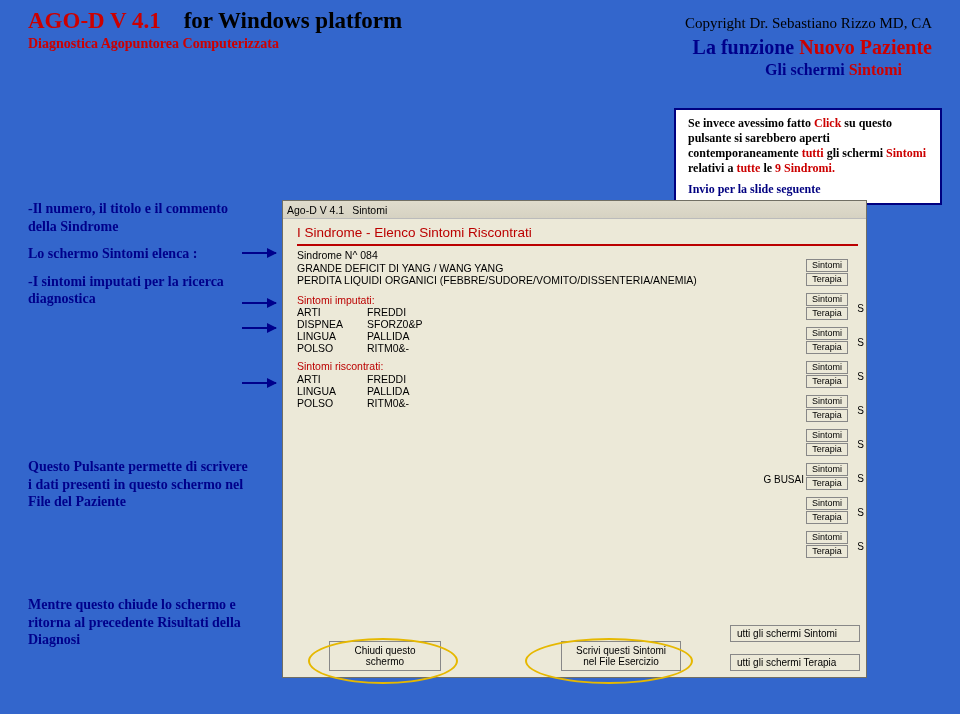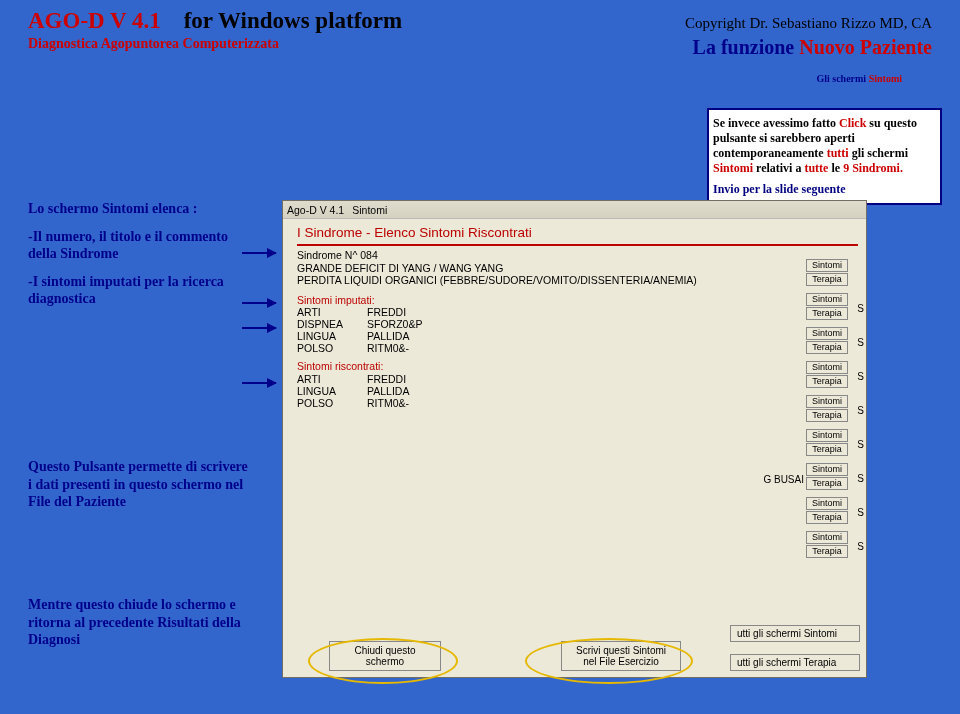--- a/index.html
+++ b/index.html
@@ -15,42 +15,42 @@
   .title-row { display: flex; justify-content: space-between; align-items: baseline; }
   .title-left { font-size: 23px; font-weight: bold; }
   .title-ago { color: #cc0000; }
   .title-win { color: #000000; }
   .copyright { font-size: 15px; color: #000; }
   .subtitle-row { display: flex; justify-content: space-between; margin-top: 2px; }
   .subtitle { font-size: 14px; font-weight: bold; color: #cc0000; }
   .funz { font-size: 20px; font-weight: bold; text-align: right; }
   .funz-b { color: #00008b; }
   .funz-r { color: #cc0000; }
-  .gli { font-size: 10px; font-weight: bold; text-align: right; margin-right: 30px; margin-top: 14px; }
+  .gli { font-size: 16px; font-weight: bold; text-align: right; margin-right: 30px; margin-top: 2px; }
   .gli-b { color: #00008b; }
   .gli-r { color: #cc0000; }
 
   .left-col {
     position: absolute;
     left: 28px;
     width: 225px;
     color: #00008b;
     font-size: 14px;
     font-weight: bold;
     line-height: 1.25;
   }
   .left-col p { margin-bottom: 10px; }
   .callout-box {
     position: absolute;
     right: 18px;
     top: 108px;
-    width: 235px;
+    width: 268px;
     border: 2.5px solid #000080;
     background: #fff;
-    padding: 6px 4px;
+    padding: 6px 12px;
     font-size: 12px;
     line-height: 1.25;
     color: #000;
   }
   .callout-box .sp1 { font-weight: bold; }
   .callout-box .red { color: #cc0000; font-weight: bold; }
   .callout-box .invio { color: #000080; font-weight: bold; margin-top: 6px; display: block; }
 
   .arrow {
     position: absolute;
@@ -185,22 +185,22 @@
 </div>
 
 <div class="callout-box">
   <span class="sp1">
     <span>Se invece avessimo fatto </span><span class="red">Click</span><span> su questo pulsante si sarebbero aperti contemporaneamente </span><span class="red">tutti</span><span> gli schermi </span><span class="red">Sintomi</span><span> relativi a</span><span class="red"> tutte</span><span> le </span><span class="red">9 Sindromi.</span>
   </span>
   <span class="invio">Invio per la slide seguente</span>
 </div>
 
 <div class="left-col" style="top:200px;">
+  <p>-Il numero, il titolo e  il commento della Sindrome</p>
   <p>Lo schermo Sintomi elenca :</p>
-  <p>-Il numero, il titolo e  il commento della Sindrome</p>
   <p>-I sintomi imputati per la ricerca diagnostica</p>
 </div>
 <div class="left-col" style="top:458px;">
   <p>Questo Pulsante permette di scrivere i dati presenti in questo schermo nel File del Paziente</p>
 </div>
 <div class="left-col" style="top:596px;">
   <p>Mentre questo chiude lo schermo e ritorna al precedente Risultati della Diagnosi</p>
 </div>
 
 <div class="arrow" style="left:242px; top:252px; width:34px;"></div>

